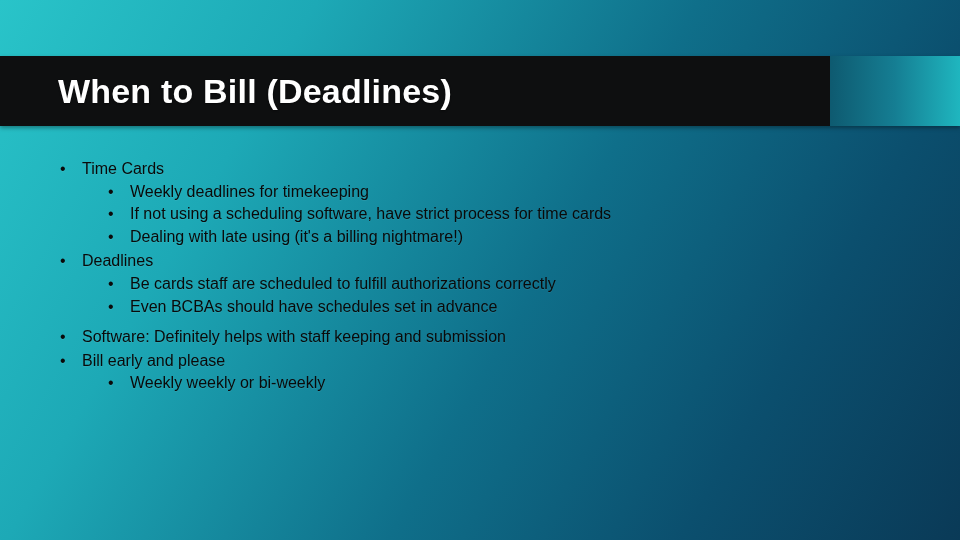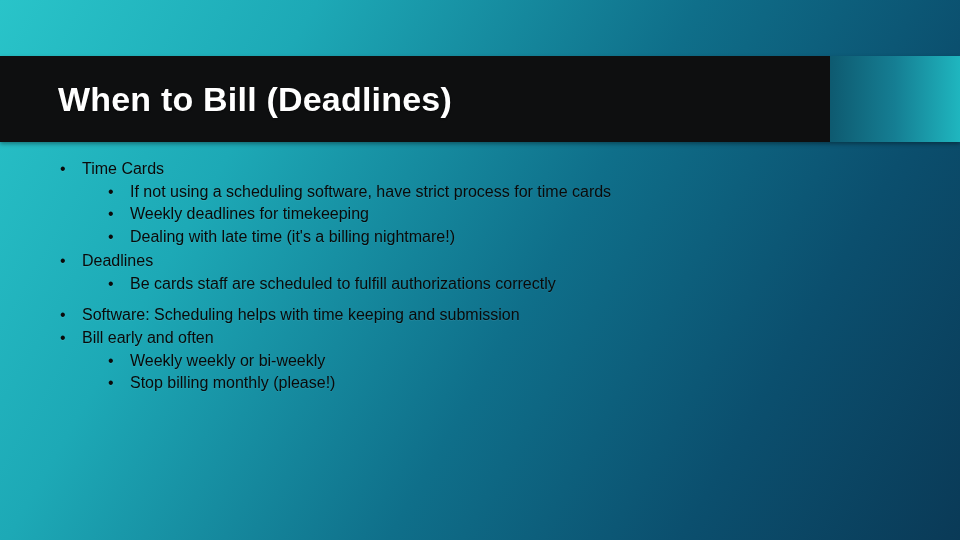--- a/index.html
+++ b/index.html
@@ -15,21 +15,21 @@
     width: 960px;
     height: 540px;
     background: linear-gradient(120deg, #29c4c9 0%, #1da9b6 25%, #0f6f8a 55%, #0b4f6e 78%, #0a3a57 100%);
     color: #0a0a0a;
   }
   .title-bar {
     position: absolute;
     top: 56px;
     left: 0;
     right: 0;
-    height: 86px;
+    height: 70px;
     background: #0e0f10;
     box-shadow: 0 2px 4px rgba(0,0,0,0.35);
     display: flex;
     align-items: center;
   }
   .title-bar .accent {
     position: absolute;
     right: 0;
     top: 0;
     bottom: 0;
@@ -101,43 +101,43 @@
     <div class="accent"></div>
     <div class="title-text">When to Bill (Deadlines)</div>
   </div>
 
   <div class="body">
     <ul class="top">
 
       <li>
         <span>Time Cards</span>
         <ul class="sub">
+          <li><span>Weekly deadlines for timekeeping</span></li>
           <li><span>If not using a scheduling software, have strict process for time cards</span></li>
-          <li><span>Weekly deadlines for timekeeping</span></li>
-          <li><span>Dealing with late time (it's a billing nightmare!)</span></li>
+          <li><span>Dealing with late using (it's a billing nightmare!)</span></li>
         </ul>
       </li>
 
       <li>
         <span>Deadlines</span>
         <ul class="sub">
           <li><span>Be cards staff are scheduled to fulfill authorizations correctly</span></li>
+          <li><span>Even BCBAs should have schedules set in advance</span></li>
         </ul>
       </li>
 
       <div class="spacer-sm"></div>
 
       <li>
-        <span>Software: Scheduling helps with time keeping and submission</span>
+        <span>Software: Definitely helps with staff keeping and submission</span>
       </li>
 
       <li>
-        <span>Bill early and often</span>
+        <span>Bill early and please</span>
         <ul class="sub">
           <li><span>Weekly weekly or bi-weekly</span></li>
-          <li><span>Stop billing monthly (please!)</span></li>
         </ul>
       </li>
 
     </ul>
   </div>
 
 </div>
 
 </body></html>

